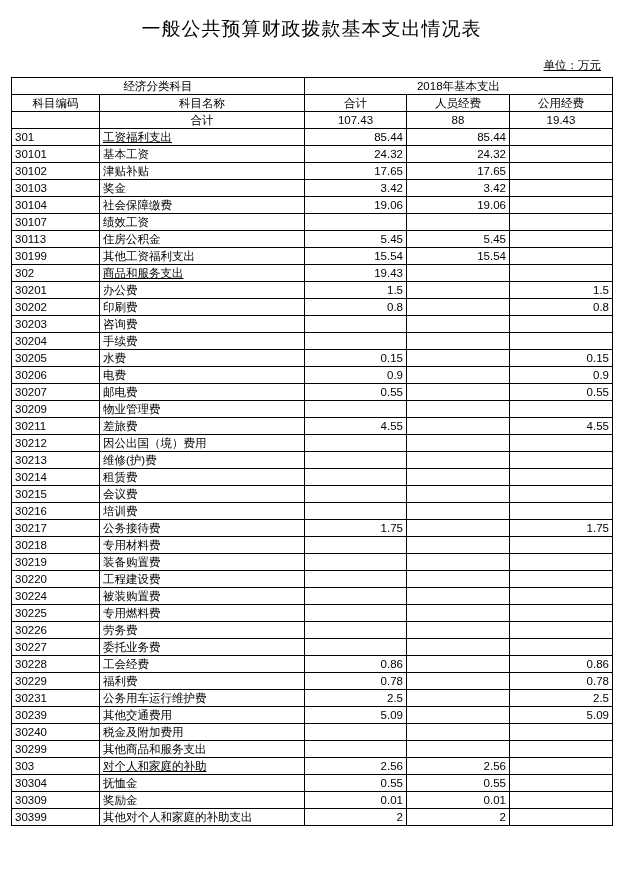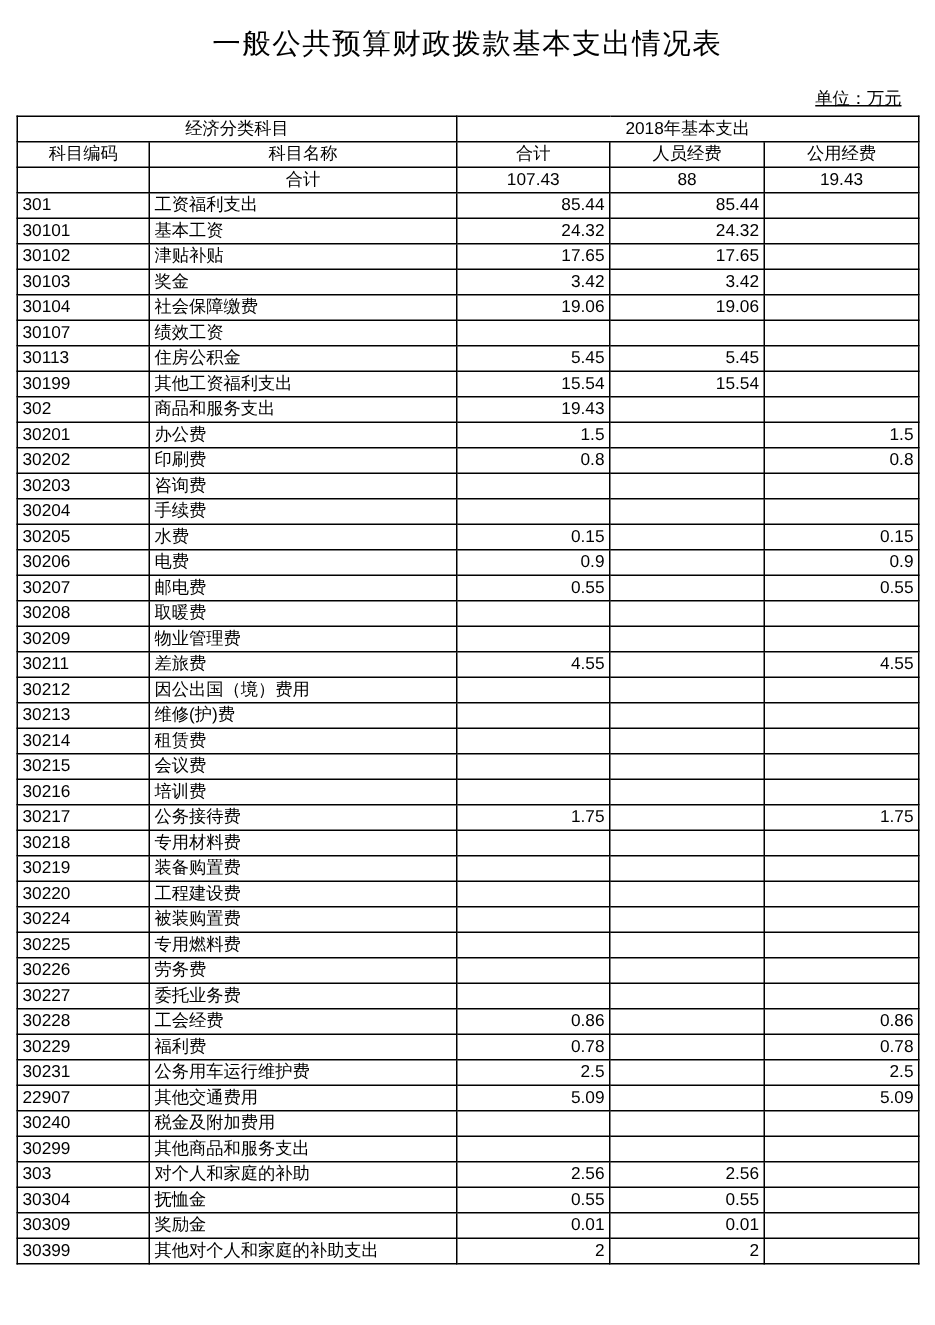--- a/index.html
+++ b/index.html
@@ -59,21 +59,21 @@
   .c-person { width: 103px; }
   .c-public { width: 103px; }
 
   .hdr-center { text-align: center; margin-top: 40px; }
   .num { text-align: right; padding-right: 6px; }
   .code-cell { text-align: left; padding-left: 3px; }
   .name-cell { text-align: left; }
 
   
   .lvl0 { padding-left: 3px; }
-  .lvl1 { padding-left: 22px; }
+  .lvl1 { padding-left: 22px; text-decoration: underline; }
   .lvl2 { padding-left: 36px; }
 
   .code-indent1 { padding-left: 22px; }
 
   .total-row td { text-align: center; }
   .total-row .c-name { text-align: center; }
 </style>
 </head>
 <body>
 
@@ -218,27 +218,20 @@
           <td class="num">0.9</td>
         </tr>
         <tr>
           <td class="c-code code-cell code-indent1">30207</td>
           <td class="c-name name-cell lvl2">邮电费</td>
           <td class="num">0.55</td>
           <td class="num"></td>
           <td class="num">0.55</td>
         </tr>
         <tr>
-          <td class="c-code code-cell code-indent1">30208</td>
-          <td class="c-name name-cell lvl2">取暖费</td>
-          <td class="num"></td>
-          <td class="num"></td>
-          <td class="num"></td>
-        </tr>
-        <tr>
           <td class="c-code code-cell code-indent1">30209</td>
           <td class="c-name name-cell lvl2">物业管理费</td>
           <td class="num"></td>
           <td class="num"></td>
           <td class="num"></td>
         </tr>
         <tr>
           <td class="c-code code-cell code-indent1">30211</td>
           <td class="c-name name-cell lvl2">差旅费</td>
           <td class="num">4.55</td>
@@ -351,21 +344,21 @@
           <td class="num">0.78</td>
         </tr>
         <tr>
           <td class="c-code code-cell code-indent1">30231</td>
           <td class="c-name name-cell lvl2">公务用车运行维护费</td>
           <td class="num">2.5</td>
           <td class="num"></td>
           <td class="num">2.5</td>
         </tr>
         <tr>
-          <td class="c-code code-cell code-indent1">22907</td>
+          <td class="c-code code-cell code-indent1">30239</td>
           <td class="c-name name-cell lvl2">其他交通费用</td>
           <td class="num">5.09</td>
           <td class="num"></td>
           <td class="num">5.09</td>
         </tr>
         <tr>
           <td class="c-code code-cell code-indent1">30240</td>
           <td class="c-name name-cell lvl2">税金及附加费用</td>
           <td class="num"></td>
           <td class="num"></td>

